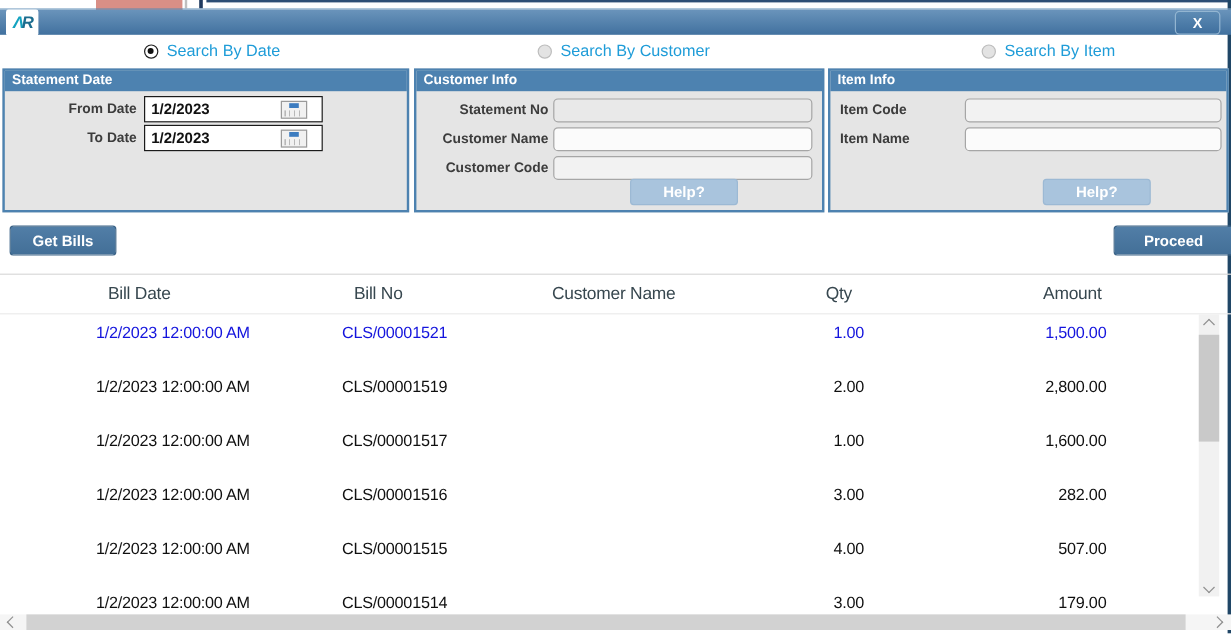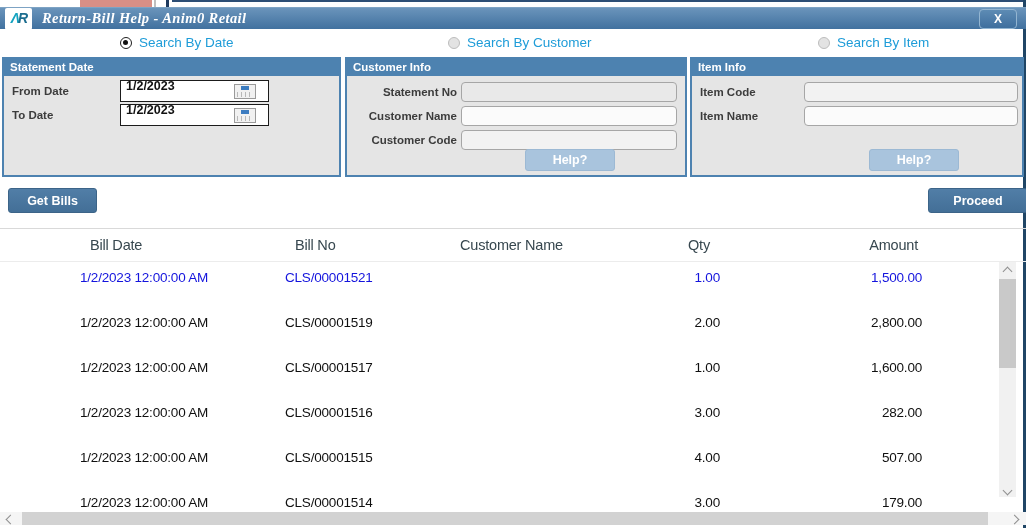--- a/index.html
+++ b/index.html
@@ -68,27 +68,27 @@
   .gbox-header{
     height:17px;background:#4d82b0;color:#ffffff;font-weight:bold;
     font-size:11.5px;line-height:17px;padding-left:6px;
   }
   .flabel{font-size:11.5px;font-weight:bold;color:#3c3c3c;white-space:nowrap;}
 
   
   .sd-row{position:absolute;left:0;height:22px;display:flex;align-items:center;}
   .sd-row1{top:21px;}
   .sd-row2{top:45px;}
-  .sd-label{position:absolute;left:8px;width:102px;text-align:left;}
+  .sd-label{position:absolute;left:8px;width:102px;text-align:right;}
   .date-input-wrap{
     position:absolute;left:116px;width:149px;height:22px;border:1.5px solid #1b1b1b;
     background:#ffffff;box-sizing:border-box;display:flex;align-items:center;
   }
   .date-input{
-    border:none;outline:none;width:108px;height:17px;padding:0 0 10px 5px;
+    border:none;outline:none;width:108px;height:17px;padding:0 0 0 5px;
     font-family:"Liberation Sans",sans-serif;font-size:12.5px;font-weight:bold;color:#111;background:transparent;
   }
   .cal-icon{
     width:22px;height:15px;border:1px solid #9a9a9a;background:#f1f1f1;
     box-sizing:border-box;position:relative;cursor:pointer;flex:0 0 auto;
   }
   .cal-icon::before{ 
     content:"";position:absolute;top:1px;left:6px;width:8px;height:4px;background:#3c7cc0;
   }
   .cal-icon::after{ 
@@ -160,21 +160,20 @@
 <div class="bg-strip">
   <div class="bg-rightpane"></div>
   <div class="bg-btn"></div>
   <div class="bg-line1"></div>
   <div class="bg-line2"></div>
 </div>
 <div class="right-edge"></div>
 
 <div class="titlebar">
   <div class="logo"><span class="l1">Λ</span><span class="l2">R</span></div>
-  <div class="title-text">Return-Bill Help - Anim0 Retail</div>
   <button class="close-btn">X</button>
 </div>
 
 <div class="radio-item radio-date checked">
   <span class="circ"></span>
   <span class="rlabel">Search By Date</span>
 </div>
 <div class="radio-item radio-customer">
   <span class="circ"></span>
   <span class="rlabel">Search By Customer</span>

